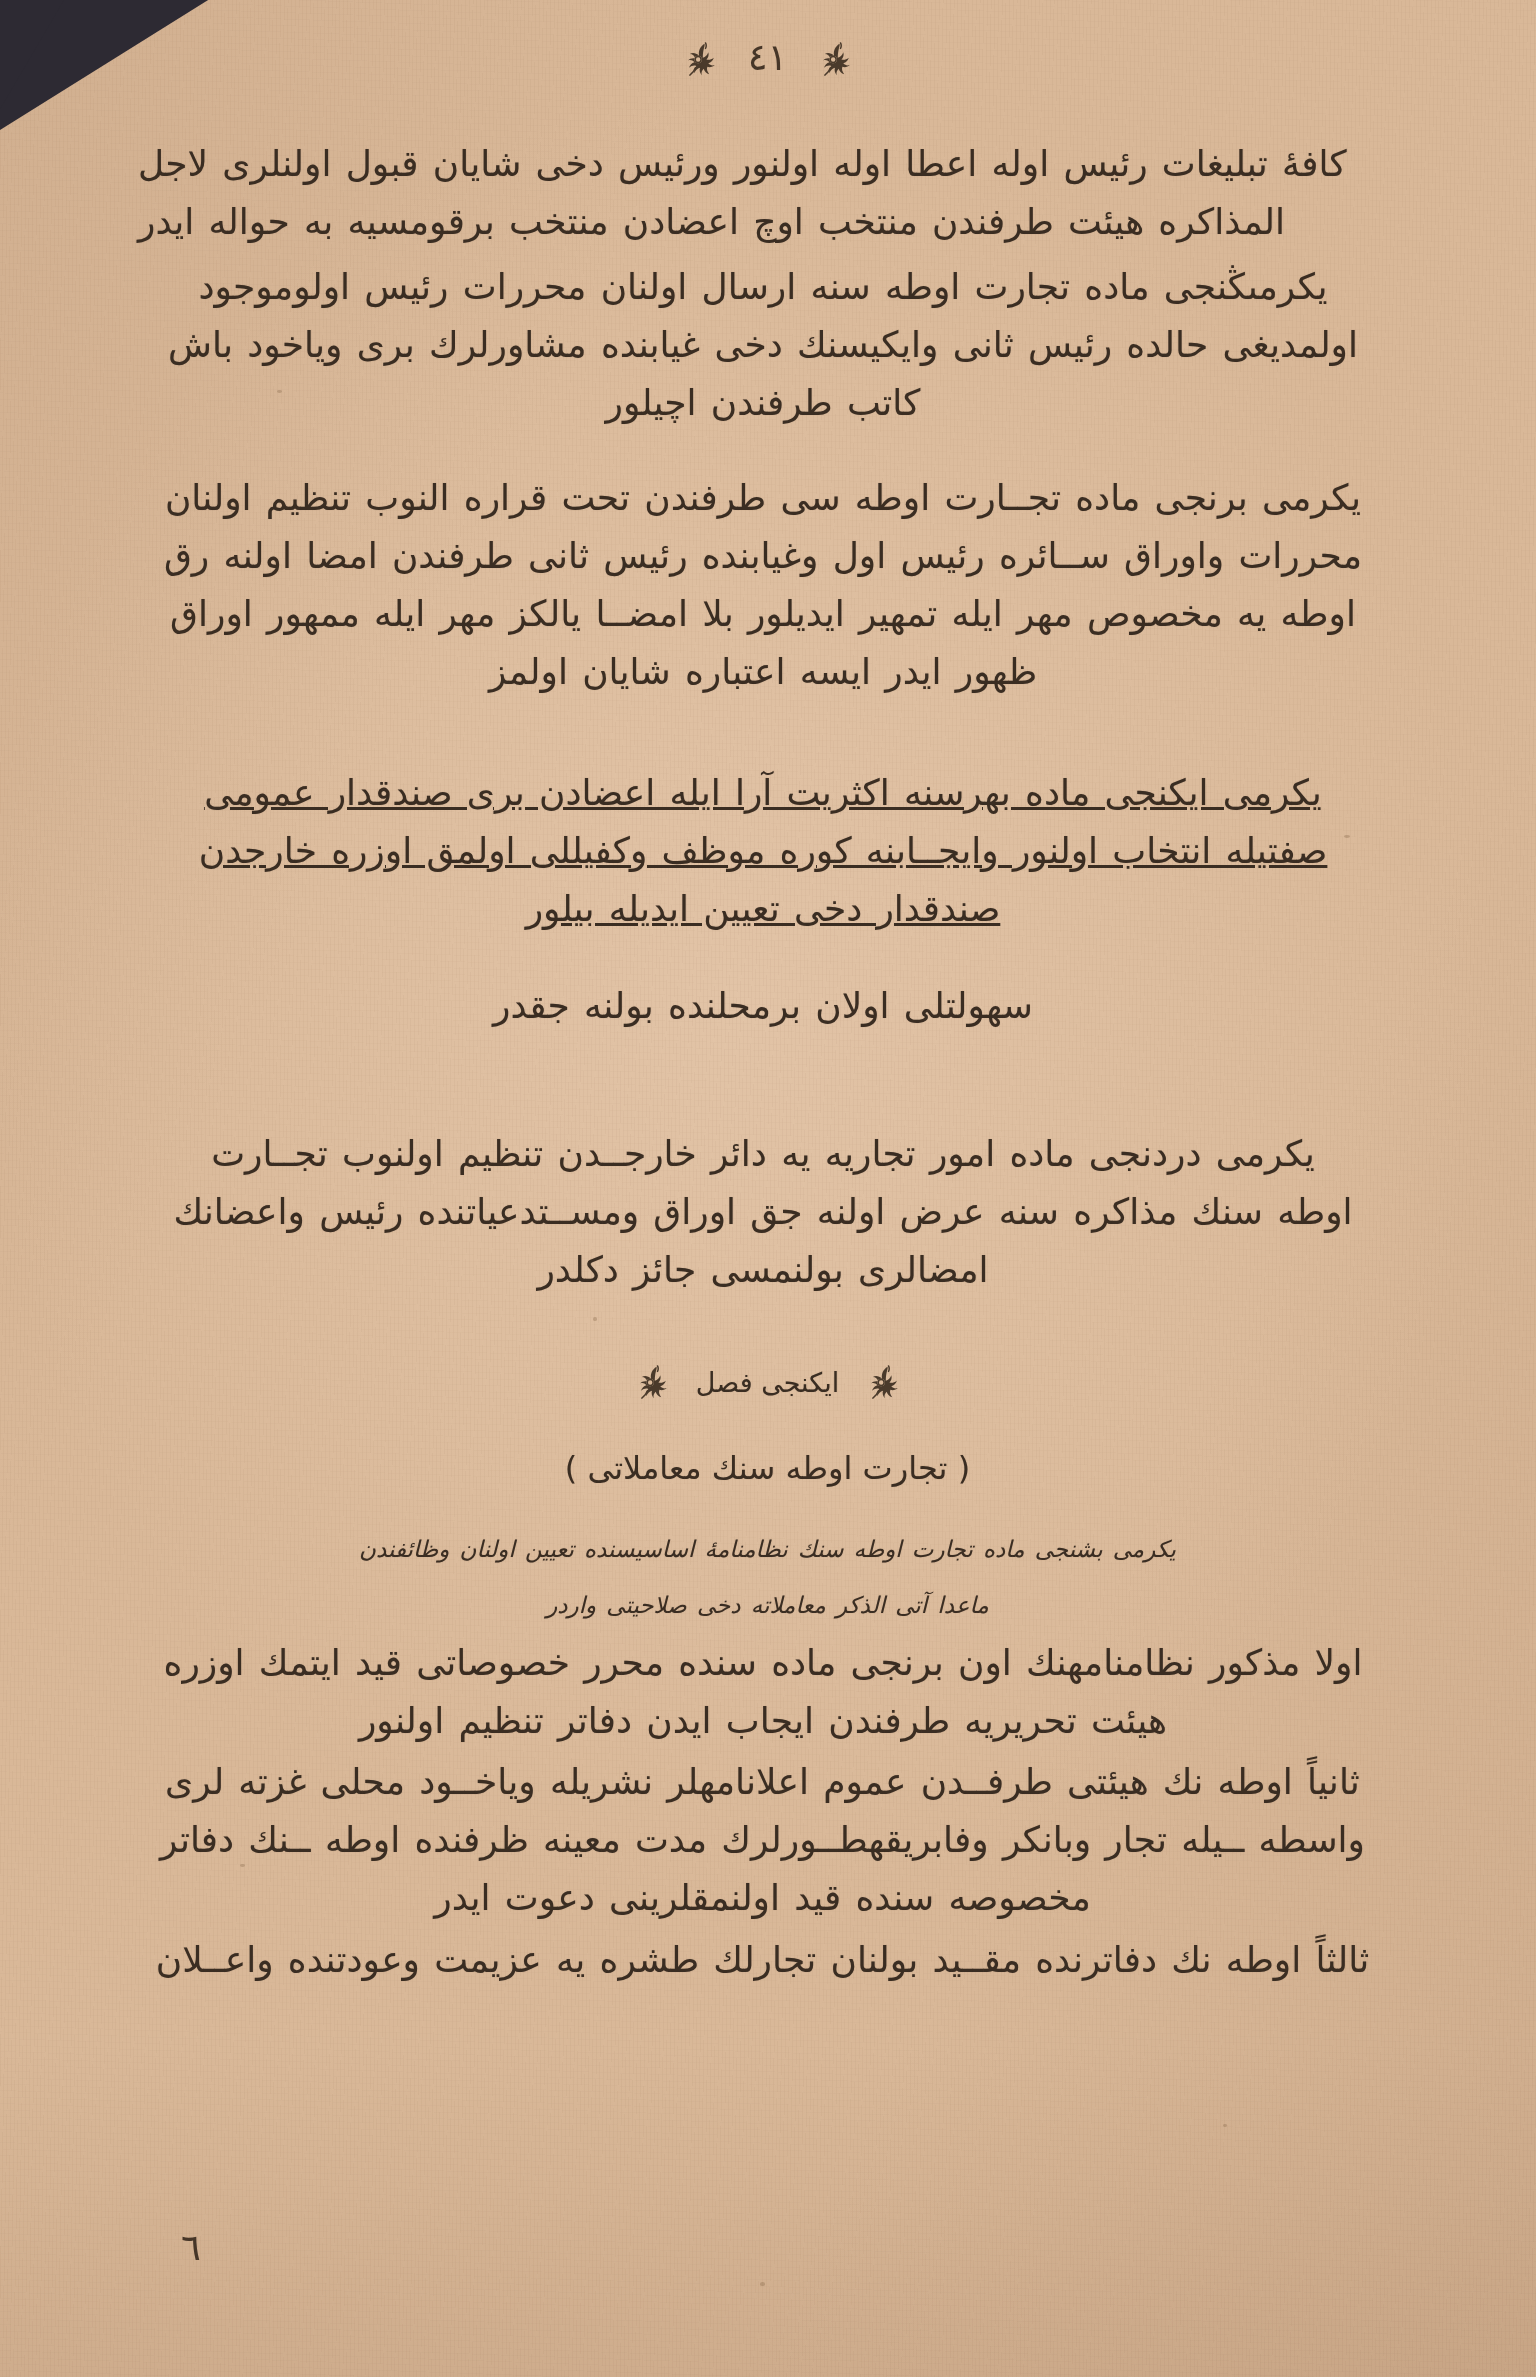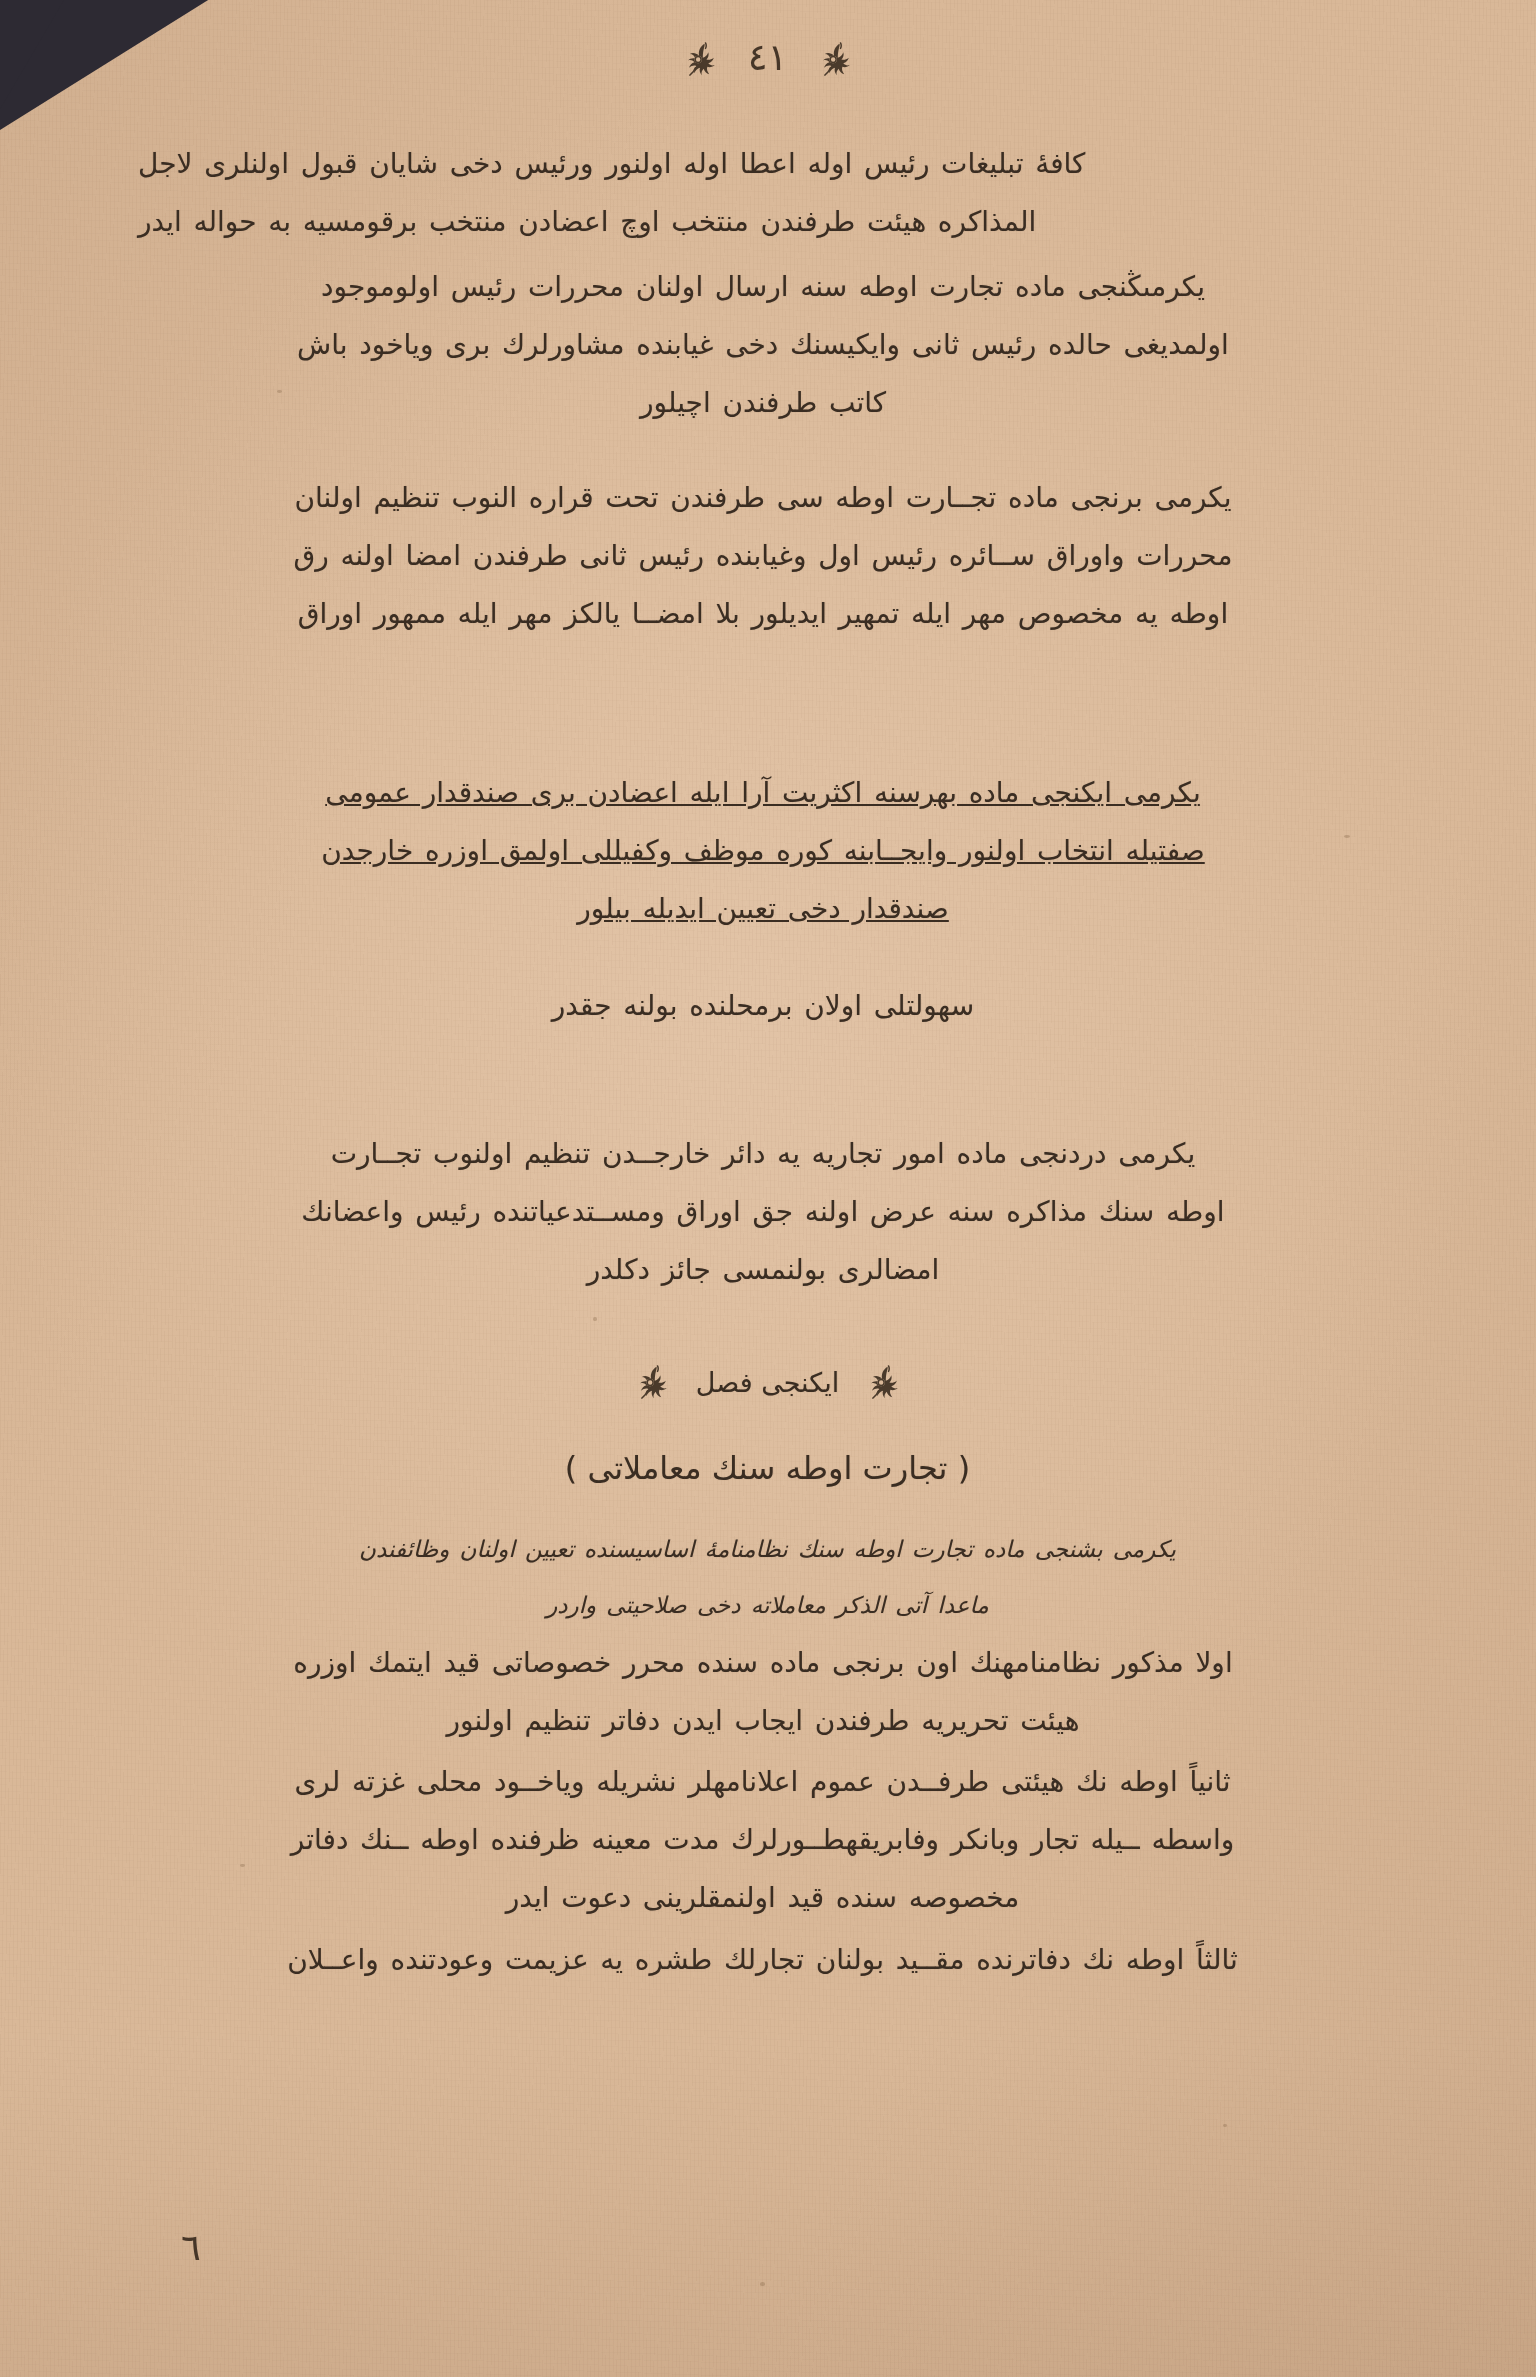--- a/index.html
+++ b/index.html
@@ -101,21 +101,21 @@
   }
   .ornament svg { display: block; width: 100%; height: 100%; }
 
   
   .block {
     position: absolute;
     direction: rtl;
     text-align: justify;
     text-align-last: center;
     color: #3a2d22;
-    font-size: 28px;
+    font-size: 36px;
     line-height: 58px;
     font-family: "DejaVu Sans", "Liberation Sans", sans-serif;
     font-weight: 400;
     letter-spacing: -0.2px;
     word-spacing: 2.8px;
     text-shadow: 0 0 0.9px rgba(58,45,34,.25);
   }
   .block.jleft { text-align-last: left; }
 
   
@@ -207,20 +207,21 @@
     <div class="block" style="top:258px; right:148px; left:139px;">
       <div>يكرمىڭنجى ماده      تجارت اوطه سنه ارسال اولنان محررات رئيس اولوموجود</div>
       <div>اولمديغى حالده رئيس ثانى وايكيسنك دخى غيابنده مشاورلرك برى وياخود باش</div>
       <div>كاتب طرفندن اچيلور</div>
     </div>
 
     <div class="block" style="top:469px; right:148px; left:139px;">
       <div>يكرمى برنجى ماده      تجــارت اوطه سى طرفندن تحت قراره النوب تنظيم اولنان</div>
       <div>محررات واوراق ســائره رئيس اول وغيابنده رئيس ثانى طرفندن امضا اولنه رق</div>
       <div>اوطه يه مخصوص مهر ايله تمهير ايديلور  بلا امضــا يالكز مهر ايله ممهور اوراق</div>
+      <div>ظهور ايدر ايسه اعتباره شايان اولمز</div>
     </div>
 
     <div class="block" style="top:764px; right:148px; left:139px;text-decoration:underline;">
       <div>يكرمى ايكنجى ماده      بهرسنه اكثريت آرا ايله اعضادن برى صندقدار عمومى</div>
       <div>صفتيله انتخاب اولنور  وايجــابنه كوره موظف وكفيللى اولمق اوزره خارجدن</div>
       <div>صندقدار دخى تعيين ايديله بيلور</div>
     </div>
 
     <div class="block" style="top:977px; right:148px; left:139px;">
       <div>سهولتلى اولان برمحلنده بولنه جقدر</div>

